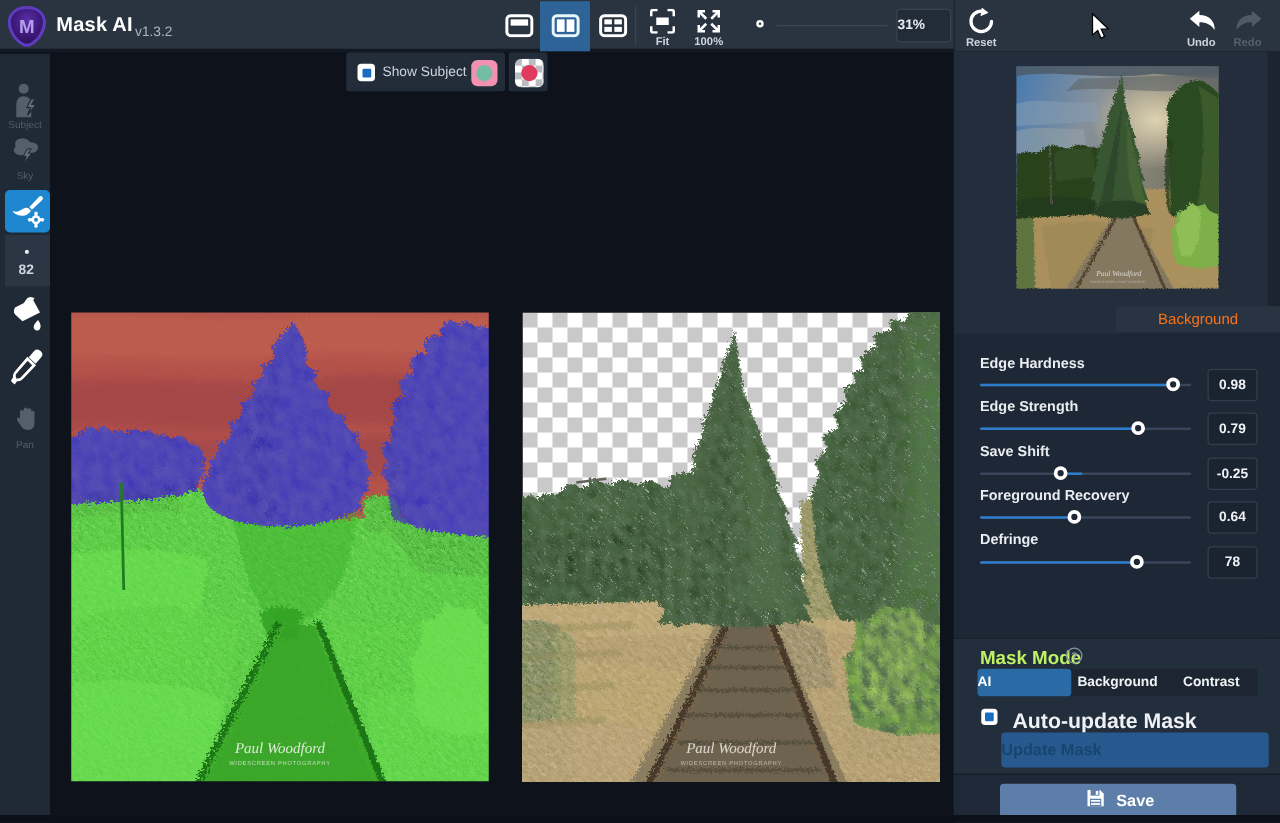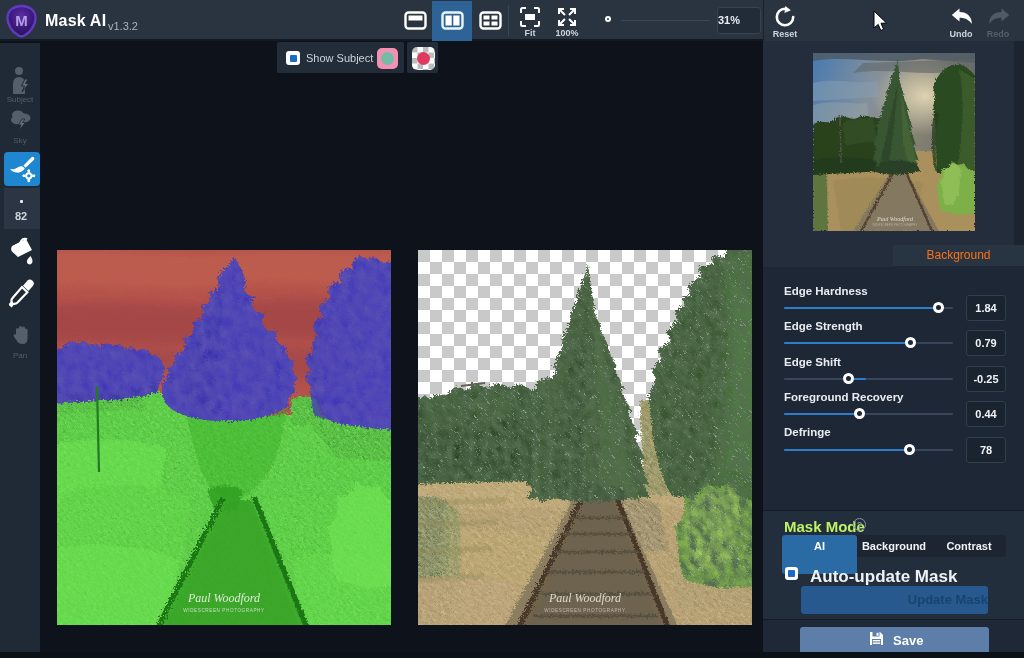--- a/index.html
+++ b/index.html
@@ -37,23 +37,23 @@
 #tabRefine { position:absolute; left:0; top:0; width:130px; height:22px; background:#1d2735; color:#f2f5f8; font-weight:bold; font-size:12px; text-align:center; line-height:21px; }
 #tabBg { position:absolute; left:130px; top:0; width:131px; height:22px; background:#293443; color:#f97316; font-size:12px; text-align:center; line-height:21px; border-bottom:1px solid #1d2735; }
 #sliders { position:absolute; left:763px; top:267px; width:261px; height:243px; background:#1d2735; }
 .slbl { position:absolute; left:21px; font-size:11.5px; font-weight:bold; color:#e9edf1;text-align:center; }
 .track { position:absolute; left:21px; width:169px; height:2px; background:#39455a; border-radius:1px; }
 .fill { position:absolute; height:2px; background:#2e7ccc; border-radius:1px; }
 .knob { position:absolute; width:11px; height:11px; border-radius:50%; background:#1d2735; border:3px solid #ffffff; }
 .vbox { position:absolute; left:203px; width:40px; height:26px; background:#1a2330; border:1px solid #333e4d; border-radius:3px; color:#f0f3f6; font-size:11px; font-weight:bold; text-align:center; line-height:24px; }
 #maskmode { position:absolute; left:763px; top:510px; width:261px; height:109px; background:#232e3c; border-top:1px solid #151c26; }
 #segrow { position:absolute; left:782px; top:535px; width:224px; height:22px; background:#1c2531; border-radius:3px; }
-#segAI { position:absolute; left:0; top:0; width:75px; height:39px; background:#2a6ba6; border-radius:3px; color:#fff; font-weight:bold; font-size:11px; text-align:center; line-height:22px; }
+#segAI { position:absolute; left:0; top:0; width:75px; height:22px; background:#2a6ba6; border-radius:3px; color:#fff; font-weight:bold; font-size:11px; line-height:22px; }
 .seg { position:absolute; top:0; width:74px; height:22px; color:#f0f3f6; font-weight:bold; font-size:11px; text-align:center; line-height:22px; }
-#updBtn { position:absolute; left:801px; top:586px; width:187px; height:28px; background:#27588e; border-radius:3px; color:#17456f; font-size:13px; font-weight:bold; text-align:right; line-height:28px; }
+#updBtn { position:absolute; left:801px; top:586px; width:214px; height:28px; background:#27588e; border-radius:3px; color:#17456f; font-size:13px; font-weight:bold; text-align:left; line-height:28px; }
 #saveWrap { position:absolute; left:763px; top:619px; width:261px; height:39px; background:#1e2836; border-top:1px solid #151c26; }
 #saveBtn { position:absolute; left:37px; top:7px; width:189px; height:27px; background:#5c7ea8; border-radius:3px; color:#ffffff; font-size:14px; font-weight:bold; text-align:center; line-height:27px; }
 #scrollTrack { position:absolute; left:1014px; top:41px; width:10px; height:617px; background:#1b242f; }
 </style>
 </head>
 <body>
 <div id="app">
 
   <div id="rpanel"></div>
   <div id="scrollTrack"></div>
@@ -209,43 +209,43 @@
   <svg class="abs" style="left:12px;top:325px" width="19" height="22" viewBox="0 0 19 22" fill="#545e6c">
     <path d="M4 10 V4.5 Q4 3 5.5 3 Q7 3 7 4.5 V2.5 Q7 1 8.5 1 Q10 1 10 2.5 V3 Q10 1.5 11.5 1.5 Q13 1.5 13 3 V4.5 Q13 3.5 14.3 3.5 Q15.6 3.5 15.6 5 V13 Q15.6 19 10.5 19 Q6.5 19 5 16 L1.8 11.5 Q1 10 2.2 9.2 Q3.3 8.6 4 10 Z"></path>
   </svg>
 
   <div id="rpTabs">
       <div id="tabBg">Background</div>
     </div>
   <div id="sliders"></div>
   <div class="slbl" style="left:784px;top:285px">Edge Hardness</div>
   <div class="slbl" style="left:784px;top:320px">Edge Strength</div>
-  <div class="slbl" style="left:784px;top:356px">Edge Shift</div>
+  <div class="slbl" style="left:784px;top:356px">Save Shift</div>
   <div class="slbl" style="left:784px;top:391px">Foreground Recovery</div>
   <div class="slbl" style="left:784px;top:426px">Defringe</div>
 
   <div class="track" style="left:784px;top:307px"></div>
   <div class="fill" style="left:784px;top:307px;width:155px"></div>
   <div class="knob" style="left:933px;top:302px"></div>
-  <div class="vbox" style="left:966px;top:295px">1.84</div>
+  <div class="vbox" style="left:966px;top:295px">0.98</div>
 
   <div class="track" style="left:784px;top:342px"></div>
   <div class="fill" style="left:784px;top:342px;width:127px"></div>
   <div class="knob" style="left:905px;top:337px"></div>
   <div class="vbox" style="left:966px;top:330px">0.79</div>
 
   <div class="track" style="left:784px;top:378px"></div>
   <div class="fill" style="left:849px;top:378px;width:17px"></div>
   <div class="knob" style="left:843px;top:373px"></div>
   <div class="vbox" style="left:966px;top:366px">-0.25</div>
 
   <div class="track" style="left:784px;top:413px"></div>
   <div class="fill" style="left:784px;top:413px;width:76px"></div>
   <div class="knob" style="left:854px;top:408px"></div>
-  <div class="vbox" style="left:966px;top:401px">0.44</div>
+  <div class="vbox" style="left:966px;top:401px">0.64</div>
 
   <div class="track" style="left:784px;top:449px"></div>
   <div class="fill" style="left:784px;top:449px;width:126px"></div>
   <div class="knob" style="left:904px;top:444px"></div>
   <div class="vbox" style="left:966px;top:437px">78</div>
 
   <div id="maskmode"></div>
   <div class="abs" style="left:784px;top:518px;font-size:15px;font-weight:bold;color:#bef264">Mask Mode</div>
   <div class="abs" style="left:853px;top:518px;width:13px;height:13px;border:1.5px solid #8793a2;border-radius:50%;color:#8793a2;font-size:9px;font-weight:bold;text-align:center;line-height:13px">?</div>
   <div id="segrow">

